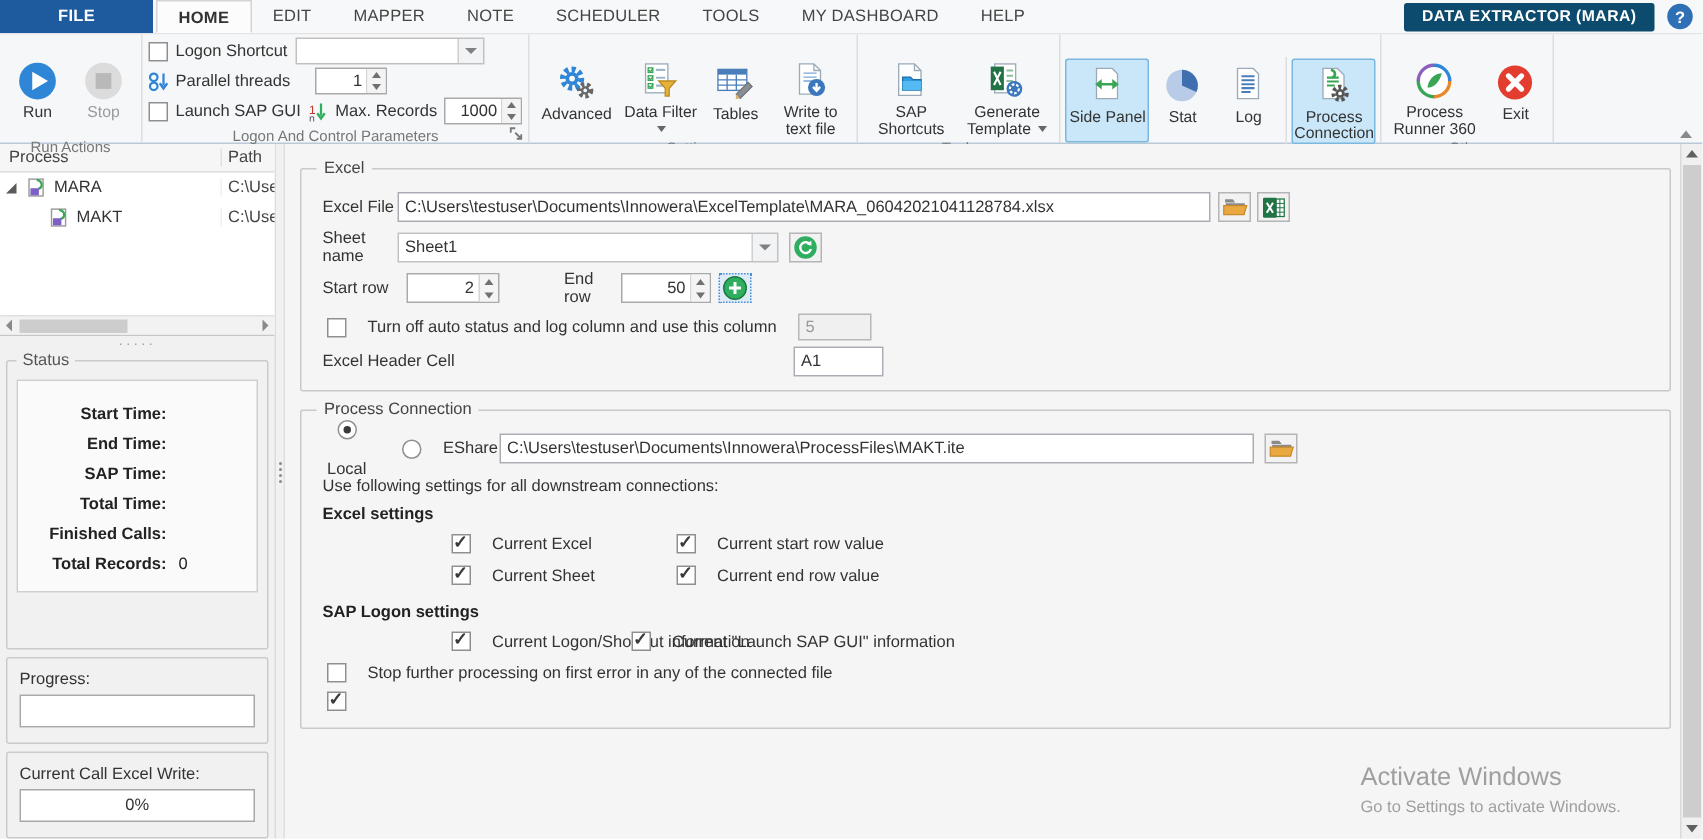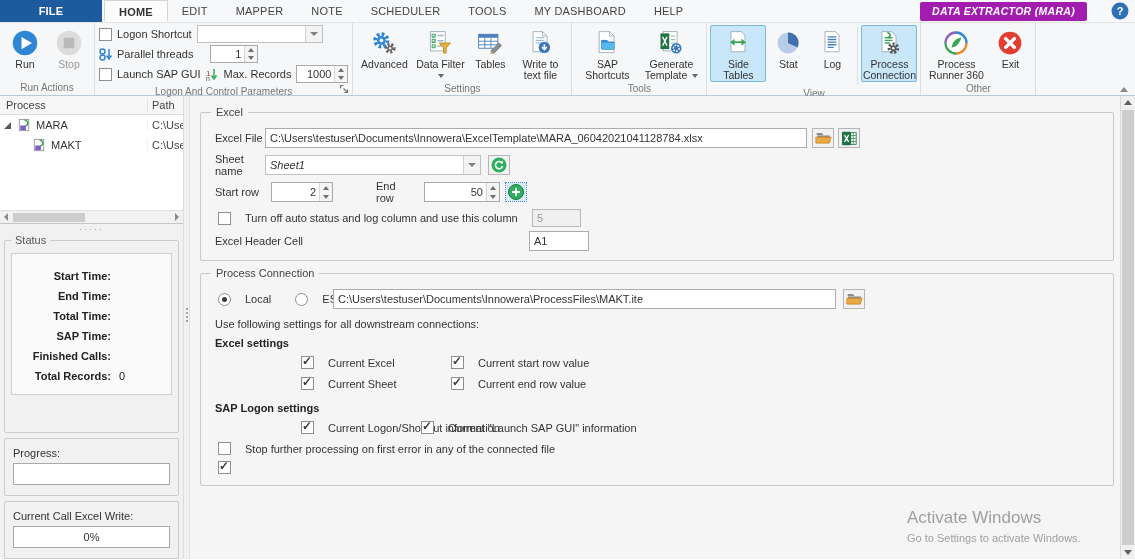--- a/index.html
+++ b/index.html
@@ -5,27 +5,27 @@
   * { box-sizing: border-box; margin: 0; padding: 0; }
   html,body { width:1135px; height:560px; overflow:hidden; }
   body { font-family:"Liberation Sans", sans-serif; font-size:11px; color:#333; background:#fff; position:relative; }
 
   
   .tabbar { height:23px; background:#f7f8f9; display:flex; align-items:stretch; border-bottom:1px solid #e3e3e3; position:relative; }
   .tab { padding:0 14px; line-height:22px; color:#444; font-size:11px; letter-spacing:.2px; cursor:default; }
   .tab.file { background:#1e5b9e; color:#fff; font-weight:bold; width:102px; text-align:center; padding:0; }
   .tab.active { background:#fcfcfc; border:1px solid #d4d4d4; border-bottom:1px solid #fcfcfc; margin-left:2px; font-weight:bold; color:#333; }
   .tabbar .spacer { flex:1; }
-  .badge { align-self:center; background:#a21caf; color:#fff; font-weight:bold; font-size:10.5px; padding:3px 12px 4px; border-radius:2px; margin-right:24px; letter-spacing:.3px;font-style:italic; }
+  .badge { align-self:center; background:#0c4a6e; color:#fff; font-weight:bold; font-size:10.5px; padding:3px 12px 4px; border-radius:2px; margin-right:8px; letter-spacing:.3px; }
   .helpbtn { align-self:center; margin-right:6px; width:18px; height:18px; }
 
   
   .ribbon { height:73px; background:#f6f7f8; border-bottom:1px solid #b9c9da; display:flex; position:relative; }
   .rgroup { display:flex; flex-direction:column; border-right:1px solid #dcdee0; position:relative; }
-  .rgroup-content { flex:1; display:flex; align-items:flex-start; padding:2px 3px 0 3px; }
+  .rgroup-content { flex:1; display:flex; align-items:center; padding:13px 3px 0 3px; }
   .rgroup-label { height:14px; line-height:13px; text-align:center; color:#777; font-size:10px; white-space:nowrap; padding:0 6px; }
   .rbtn { width:56px; min-height:56px; display:flex; flex-direction:column; align-items:center; padding-top:3px; border:1px solid transparent; border-radius:2px; text-align:center; }
   .rbtn.narrow { width:44px; }
   .rbtn.wide { width:64px; }
   .rbtn.selected { background:#c9e7f8; border-color:#7ab8e0; }
   .rbtn-label { font-size:10.5px; line-height:11px; color:#333; margin-top:2px; white-space:pre-line; }
   .rbtn-label .caret { display:inline-block; width:0; height:0; border-left:3px solid transparent; border-right:3px solid transparent; border-top:4px solid #666; margin-left:2px; vertical-align:middle; }
   .rbtn-label.disabled { color:#9a9a9a; }
   .logon-rows { display:flex; flex-direction:column; gap:2px; padding:2px 4px; }
   .logon-row { display:flex; align-items:center; height:18px; gap:5px; }
@@ -302,21 +302,21 @@
 
   <div class="rgroup">
     <div class="rgroup-content">
       <div class="rbtn selected">
         <svg width="28" height="28" viewBox="0 0 32 32">
           <path d="M8 3 h12 l4 4 v19 h-16 Z" fill="#fff" stroke="#9aaab8"></path>
           <path d="M11 15 h10" stroke="#3aa655" stroke-width="2"></path>
           <path d="M12 11 L7 15 L12 19 Z" fill="#3aa655"></path>
           <path d="M20 11 L25 15 L20 19 Z" fill="#3aa655"></path>
         </svg>
-        <div class="rbtn-label">Side Tables</div>
+        <div class="rbtn-label">Side Panel</div>
       </div>
       <div class="rbtn narrow">
         <svg width="28" height="28" viewBox="0 0 32 32">
           <circle cx="16" cy="16" r="12" fill="#b8cce8"></circle>
           <path d="M16 16 L16 4 A12 12 0 0 1 27 21 Z" fill="#3f6fae"></path>
         </svg>
         <div class="rbtn-label">Stat</div>
       </div>
       <div class="rbtn narrow">
         <svg width="28" height="28" viewBox="0 0 32 32">
@@ -420,25 +420,25 @@
       <div class="status-box">
         <div class="st-row">
             <span class="sl">Start Time:</span>
             <span class="sv"></span>
           </div>
         <div class="st-row">
             <span class="sl">End Time:</span>
             <span class="sv"></span>
           </div>
         <div class="st-row">
+            <span class="sl">SAP Time:</span>
+            <span class="sv"></span>
+          </div>
+        <div class="st-row">
             <span class="sl">Total Time:</span>
-            <span class="sv"></span>
-          </div>
-        <div class="st-row">
-            <span class="sl">SAP Time:</span>
             <span class="sv"></span>
           </div>
         <div class="st-row">
             <span class="sl">Finished Calls:</span>
             <span class="sv"></span>
           </div>
         <div class="st-row">
             <span class="sl">Total Records:</span>
             <span class="sv">0</span>
           </div>
@@ -485,21 +485,21 @@
             <rect x="11" y="2" width="7" height="14" fill="#fff" stroke="#217346"></rect>
             <path d="M11 5.5 h7 M11 9 h7 M11 12.5 h7 M14.5 2 v14" stroke="#217346" stroke-width=".8"></path>
             <rect x="1" y="1" width="11" height="16" rx="1" fill="#217346"></rect>
             <path d="M4 5 l5 8 M9 5 l-5 8" stroke="#fff" stroke-width="1.6"></path>
           </svg>
         </span>
       </div>
 
       <div class="frow">
         <span class="flabel">Sheet name</span>
-        <span class="combo" style="width:216px; height:20px;font-style:italic;">
+        <span class="combo" style="width:254px; height:20px;">
           <span class="cval">Sheet1</span>
           <span class="cbtn">
               <span class="tri-dn"></span>
             </span>
         </span>
         <span class="sqbtn" style="margin-left:7px;">
           <svg width="16" height="16" viewBox="0 0 16 16">
             <circle cx="8" cy="8" r="7.5" fill="#2eae5e"></circle>
             <path d="M11.2 6.2 A3.6 3.6 0 1 0 11.6 9" fill="none" stroke="#fff" stroke-width="1.6"></path>
             <path d="M11.8 3.4 L12 6.6 L9 6.2 Z" fill="#fff"></path>
@@ -514,21 +514,21 @@
           <span class="arrows">
               <div>
                 <span class="tri-up-s"></span>
               </div>
               <div>
                 <span class="tri-dn-s"></span>
               </div>
             </span>
         </span>
         <span style="margin-left:43px; width:38px;">End row</span>
-        <span class="spin" style="width:76px; height:20px; margin-left:10px;">
+        <span class="spin" style="width:60px; height:20px; ">
           <span class="val" style="flex:1; line-height:18px;">50</span>
           <span class="arrows">
               <div>
                 <span class="tri-up-s"></span>
               </div>
               <div>
                 <span class="tri-dn-s"></span>
               </div>
             </span>
         </span>
@@ -551,21 +551,21 @@
       <div class="frow" style="margin-bottom:0;">
         <span style="width:110px;">Excel Header Cell</span>
         <span class="inp" style="position:absolute; left:314px; width:60px;">A1</span>
       </div>
     </div>
 
     <div class="fs">
       <span class="legend">Process Connection</span>
 
       <div class="frow" style="margin-bottom:6px;">
-        <span class="cbrow" style="margin-left:3px;">
+        <span class="cbrow" style="margin-left:3px;flex-direction:column;">
           <span class="radio on"></span>
           <span>Local</span>
         </span>
         <span class="cbrow" style="margin-left:24px;">
           <span class="radio"></span>
           <span>EShare</span>
         </span>
         <span class="inp" style="position:absolute; left:118px; width:503px;">C:\Users\testuser\Documents\Innowera\ProcessFiles\MAKT.ite</span>
         <span class="sqbtn" style="position:absolute; left:628px;">
           <svg width="17" height="14" viewBox="0 0 20 16">

